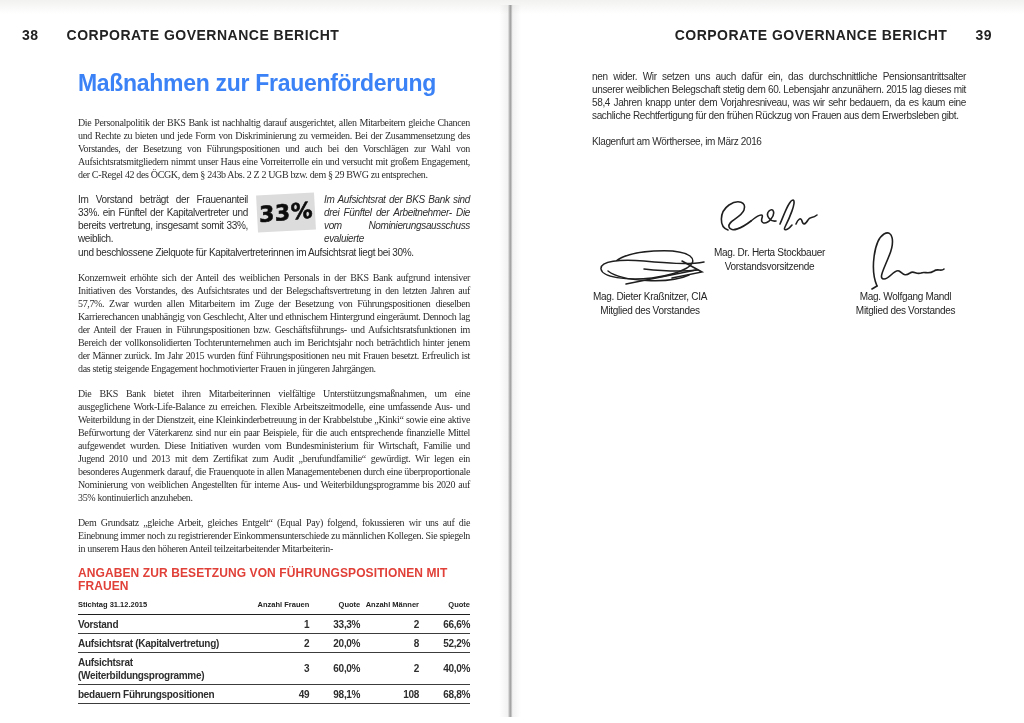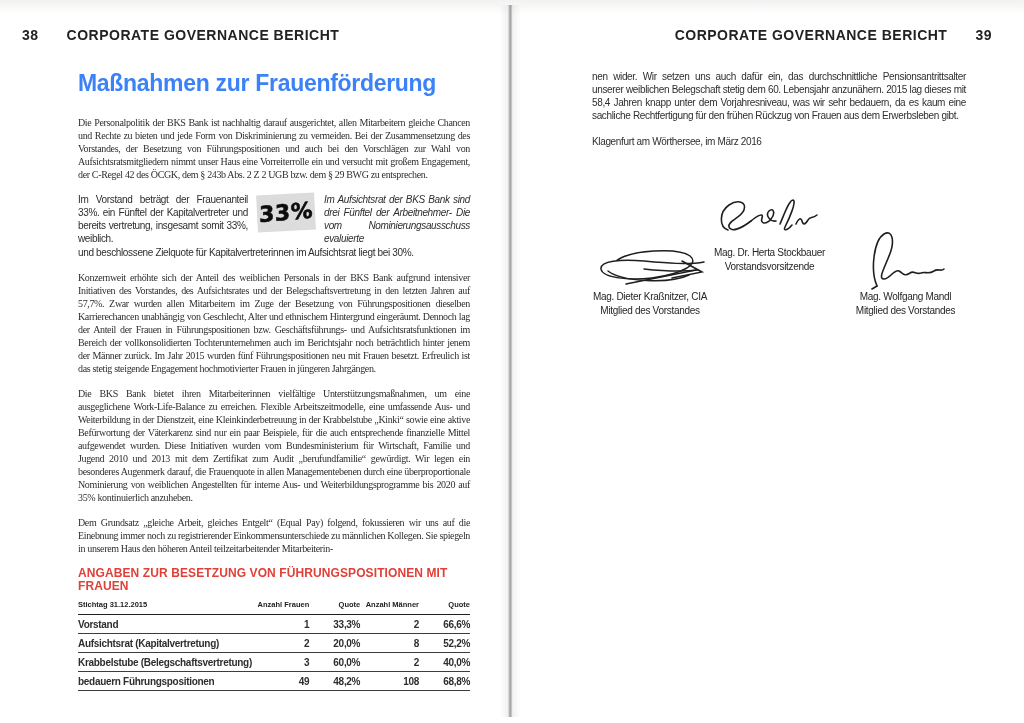--- a/index.html
+++ b/index.html
@@ -159,30 +159,30 @@
         <td>66,6%</td>
       </tr>
       <tr>
         <td class="rowlabel">Aufsichtsrat (Kapitalvertretung)</td>
         <td>2</td>
         <td>20,0%</td>
         <td>8</td>
         <td>52,2%</td>
       </tr>
       <tr>
-        <td class="rowlabel">Krabbelstube (Belegschaftsvertretung)</td>
+        <td class="rowlabel">Aufsichtsrat (Weiterbildungsprogramme)</td>
         <td>3</td>
         <td>60,0%</td>
         <td>2</td>
         <td>40,0%</td>
       </tr>
       <tr>
         <td class="rowlabel">bedauern Führungspositionen</td>
         <td>49</td>
-        <td>48,2%</td>
+        <td>98,1%</td>
         <td>108</td>
         <td>68,8%</td>
       </tr>
     </tbody>
   </table>
 </div>
 
 <div class="col-right">
   <p>nen wider. Wir setzen uns auch dafür ein, das durchschnittliche Pensionsantrittsalter unserer weiblichen Belegschaft stetig dem 60. Lebensjahr anzunähern. 2015 lag dieses mit 58,4 Jahren knapp unter dem Vorjahresniveau, was wir sehr bedauern, da es kaum eine sachliche Rechtfertigung für den frühen Rückzug von Frauen aus dem Erwerbsleben gibt.</p>
   <div class="dateline">Klagenfurt am Wörthersee, im März 2016</div>

